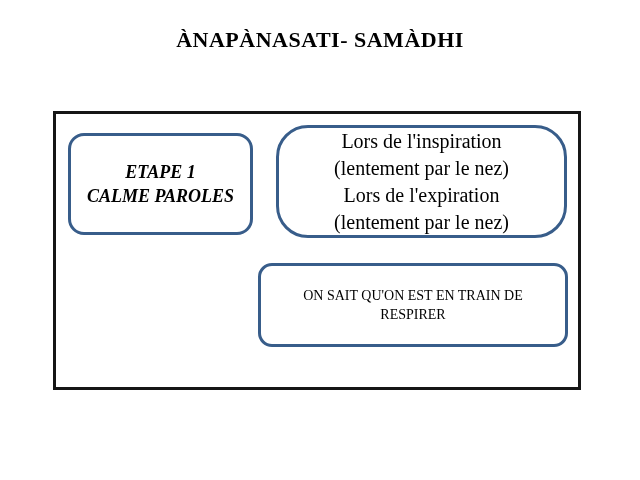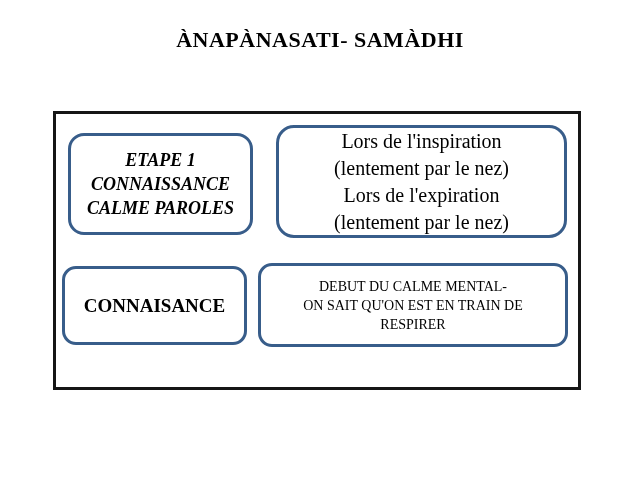--- a/index.html
+++ b/index.html
@@ -61,21 +61,21 @@
     width: 185px; height: 102px;
     border-radius: 16px;
     font-size: 18px;
     font-weight: bold;
     line-height: 24px;
     font-style: italic;
   }
   .box-breath {
     left: 276px; top: 125px;
     width: 291px; height: 113px;
-    border-radius: 18px;
+    border-radius: 32px;
     font-size: 20px;
     line-height: 27px;
   }
   .box-connaisance {
     left: 62px; top: 266px;
     width: 185px; height: 79px;
     border-radius: 14px;
     font-size: 19px;
     font-weight: bold;
     line-height: 24px;
@@ -98,34 +98,29 @@
 <body>
 
 <div class="slide">
 
   <h1 class="title">ÀNAPÀNASATI- SAMÀDHI</h1>
 
   <div class="frame"></div>
 
   <div class="box box-etape">
     <div class="line">ETAPE 1</div>
-    <div class="line">CONNAISSANCE</div>
     <div class="line">CALME PAROLES</div>
   </div>
 
   <div class="box box-breath">
     <div class="line">Lors de l'inspiration</div>
     <div class="line">(lentement par le nez)</div>
     <div class="line">Lors de l'expiration</div>
     <div class="line">(lentement par le nez)</div>
   </div>
 
-  <div class="box box-connaisance">
-    <div class="line">CONNAISANCE</div>
-  </div>
 
   <div class="box box-calme">
-    <div class="line">DEBUT DU CALME MENTAL-</div>
     <div class="line bold-line">ON SAIT QU'ON EST EN TRAIN DE</div>
     <div class="line bold-line">RESPIRER</div>
   </div>
 
 </div>
 
 </body></html>

